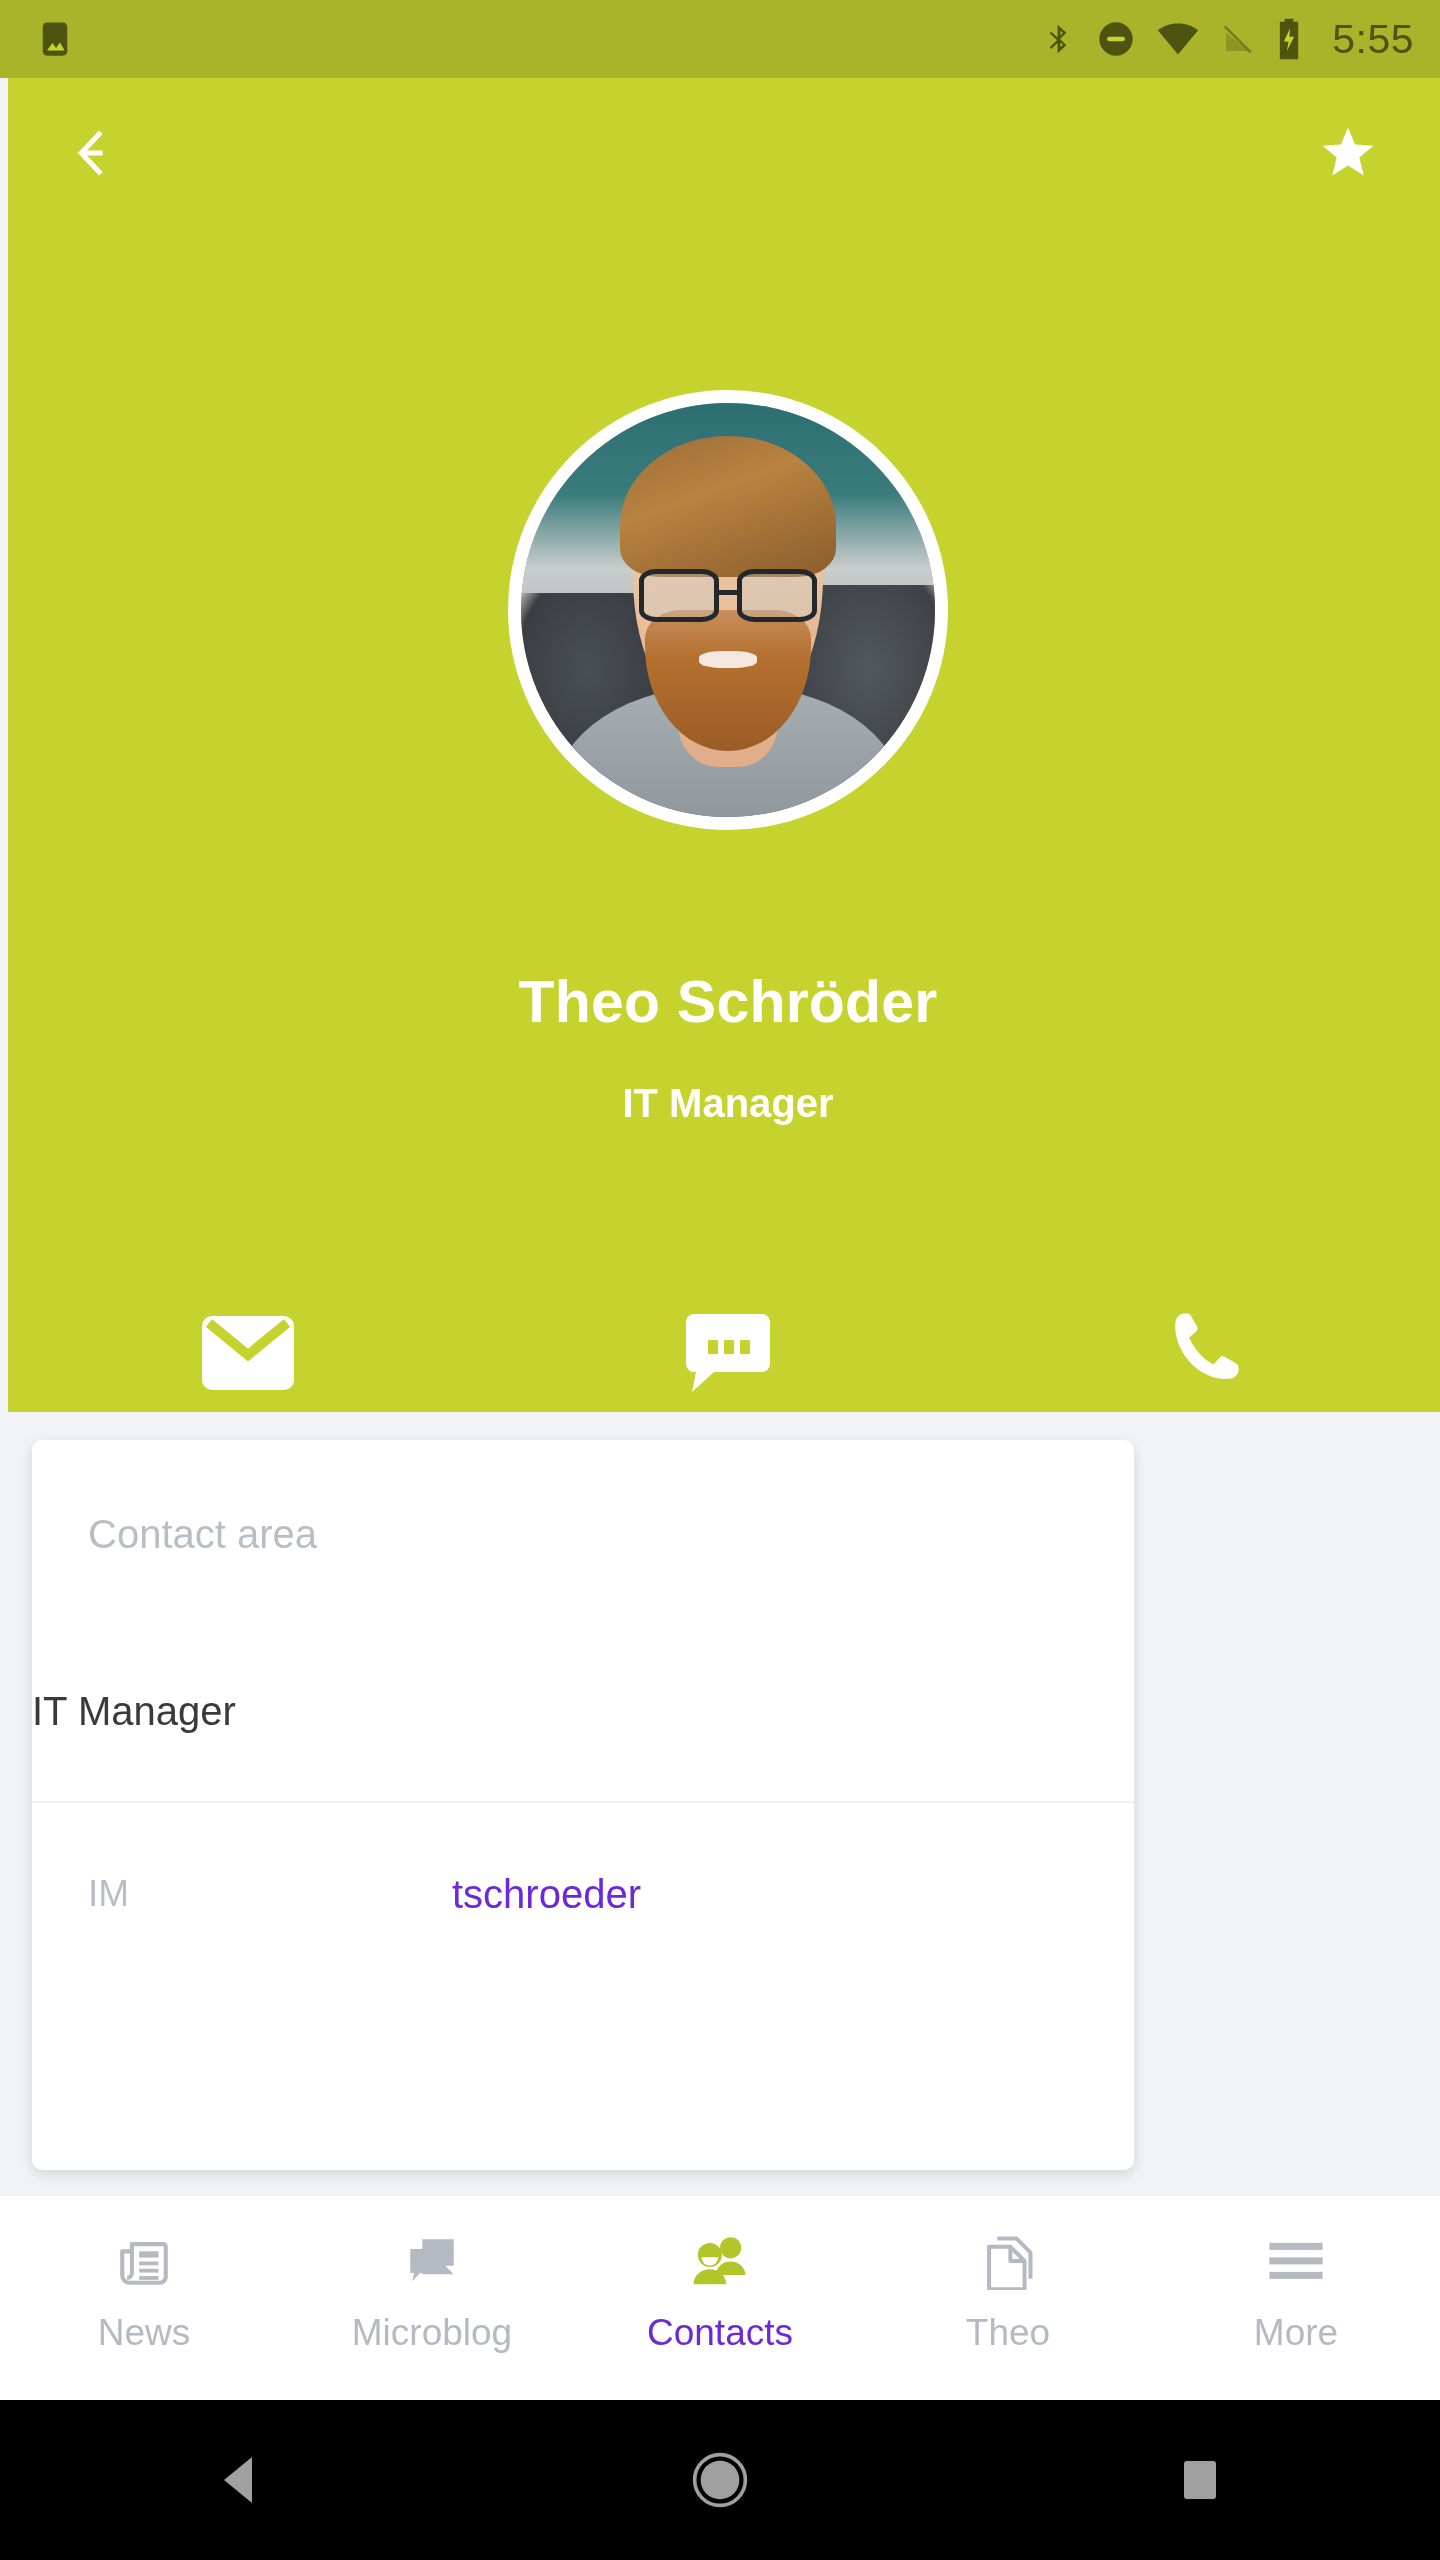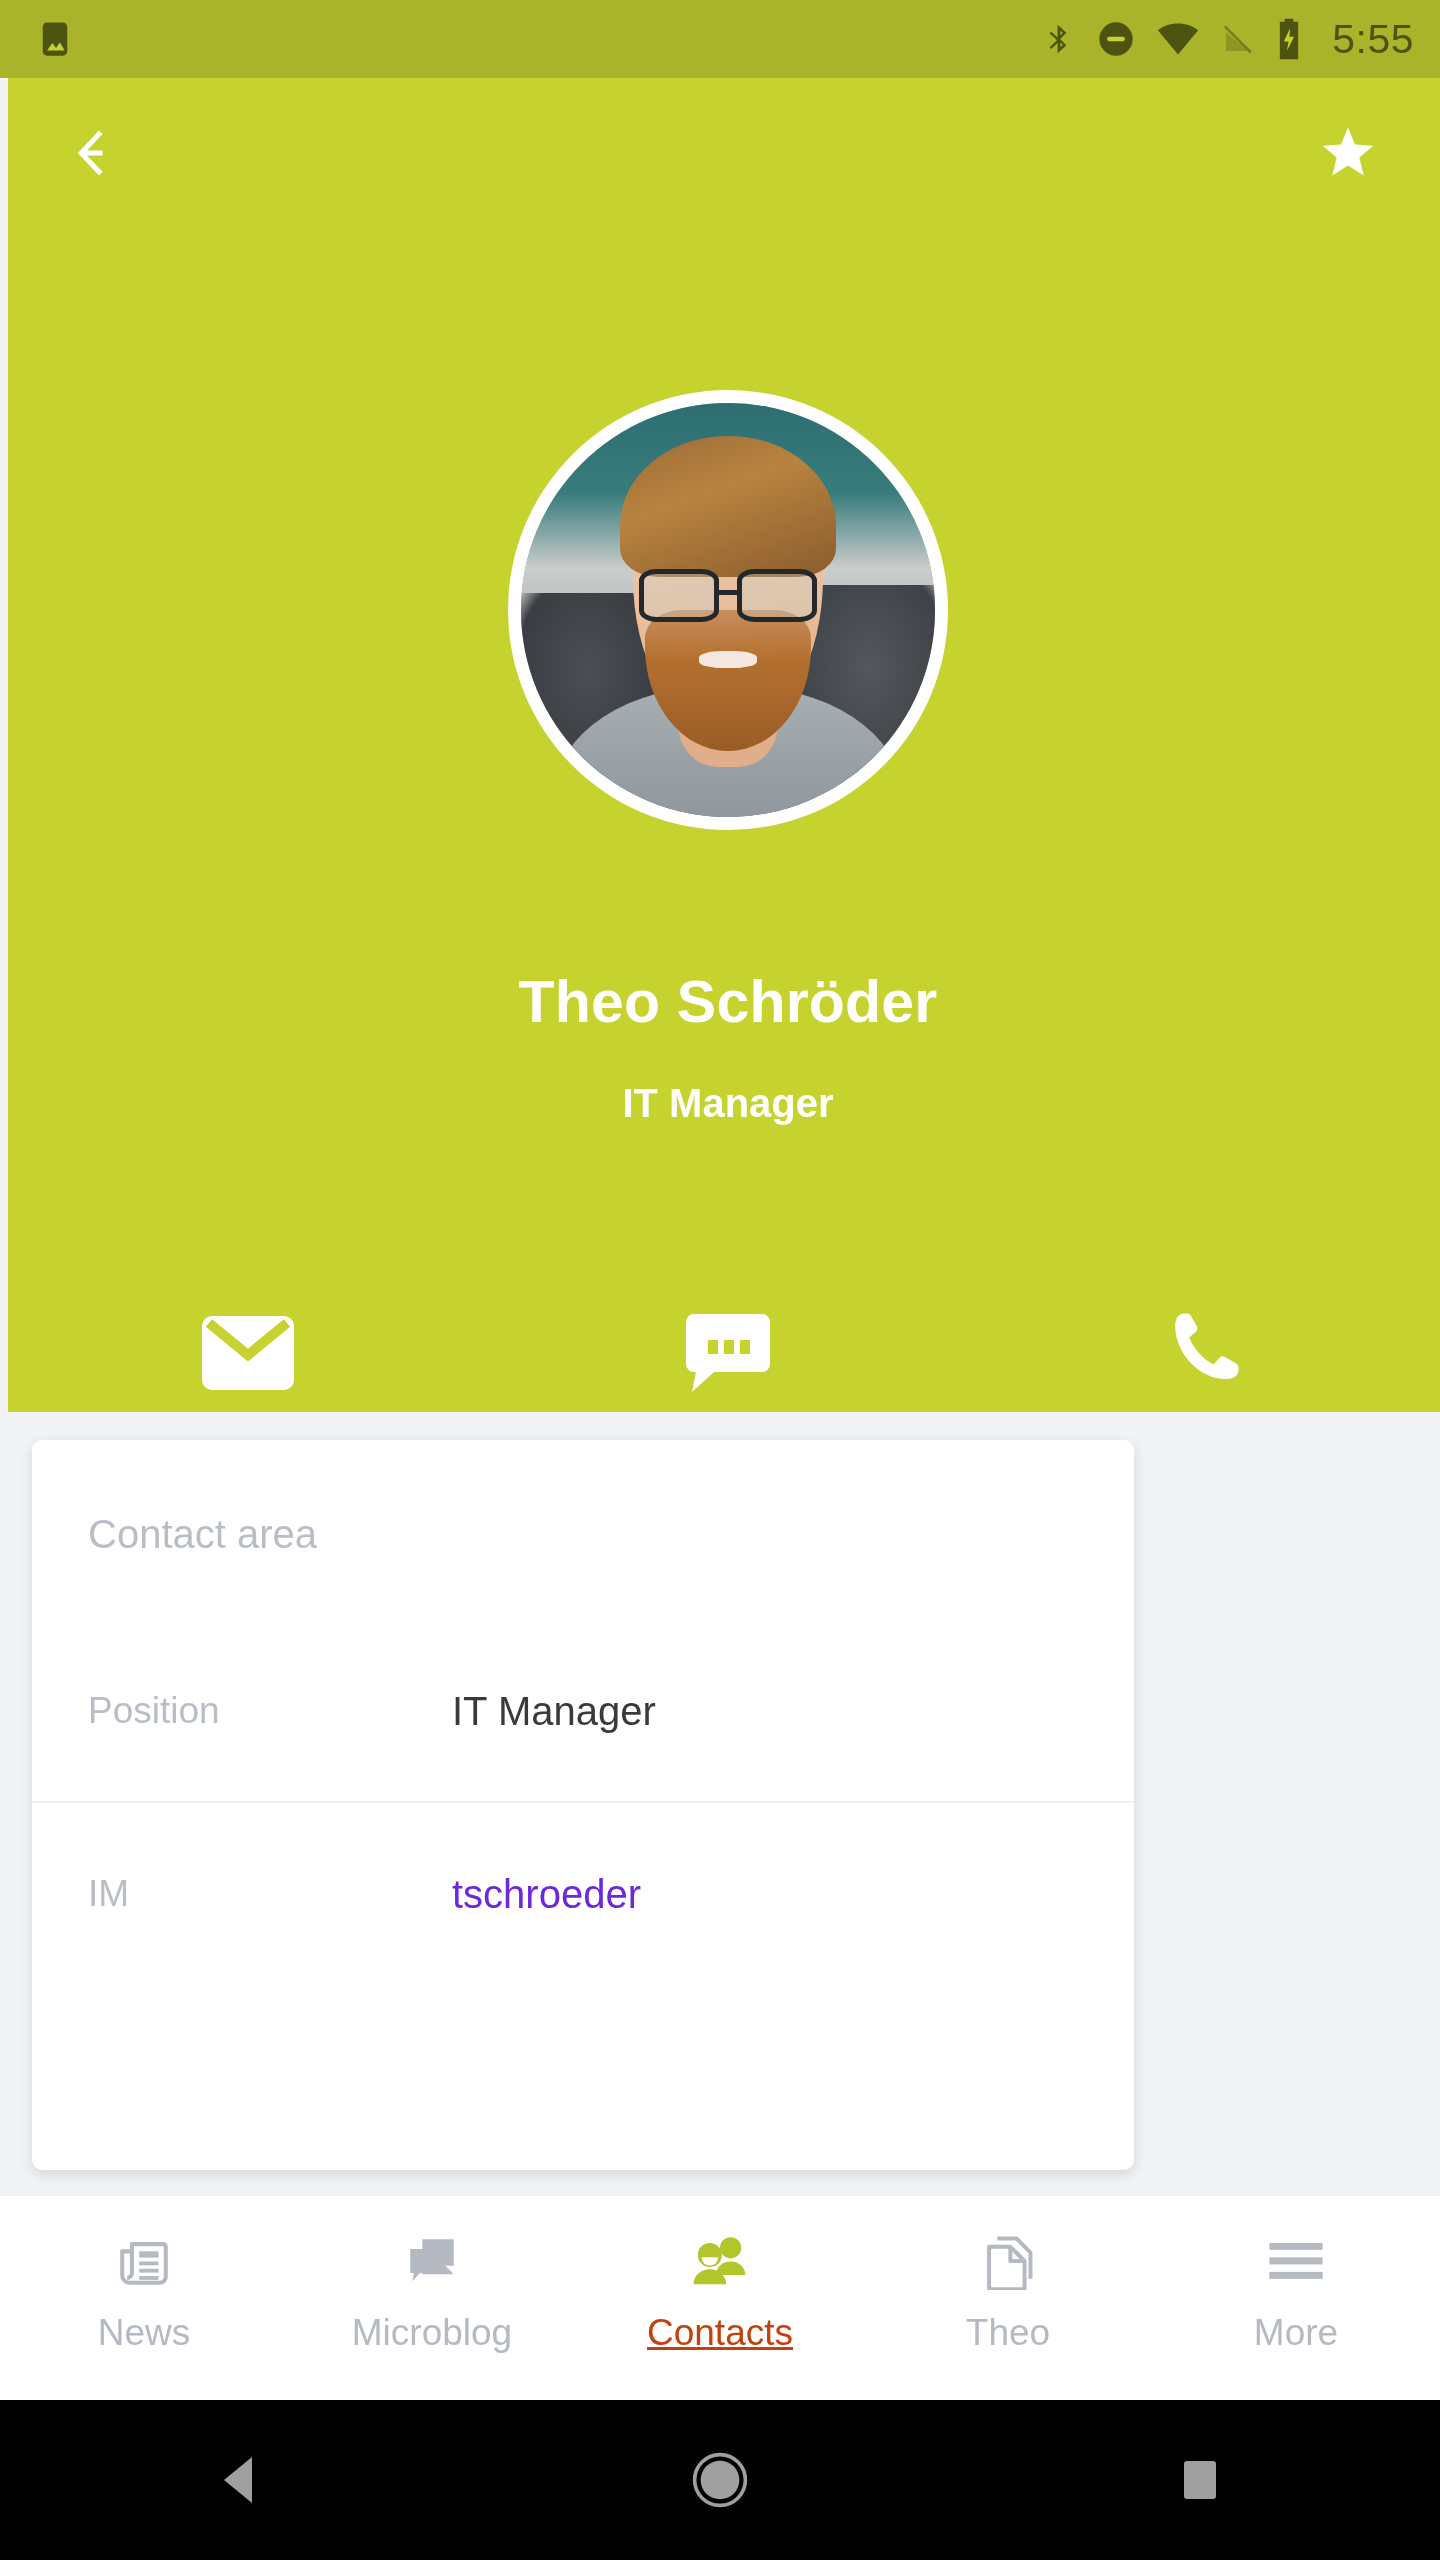--- a/index.html
+++ b/index.html
@@ -142,21 +142,21 @@
   }
   .tab {
     flex:1; height:205px; display:flex; flex-direction:column;
     align-items:center; justify-content:flex-start; padding-top:34px;
     cursor:pointer; background:none; border:none;
   }
   .tab-ico { height:62px; display:flex; align-items:center; justify-content:center; }
   .tab-label {
     margin-top:20px; font-size:37px; font-weight:400; color:#B4B9C2;
   }
-  .tab.active .tab-label { color:#c2410c;text-decoration:underline; }
+  .tab.active .tab-label { color:#6d28d9; }
 
   
   .androidnav {
     position:absolute; top:2400px; left:0; width:1440px; height:160px;
     background:#000000; display:flex; align-items:center; justify-content:space-around;
   }
   .nav-btn {
     width:160px; height:160px; display:flex; align-items:center; justify-content:center;
     cursor:pointer; background:none; border:none;
   }
@@ -255,21 +255,20 @@
         </svg>
       </button>
     </div>
   </div>
 
   <div class="card">
     <div class="card-title">Contact area</div>
     <div class="rows">
 
       <div class="row">
-        <div class="row-label">Position</div>
         <div class="row-value plain">IT Manager</div>
       </div>
 
       <div class="row">
         <div class="row-label">IM</div>
         <div class="row-value link">tschroeder</div>
       </div>
 
 
     </div>

